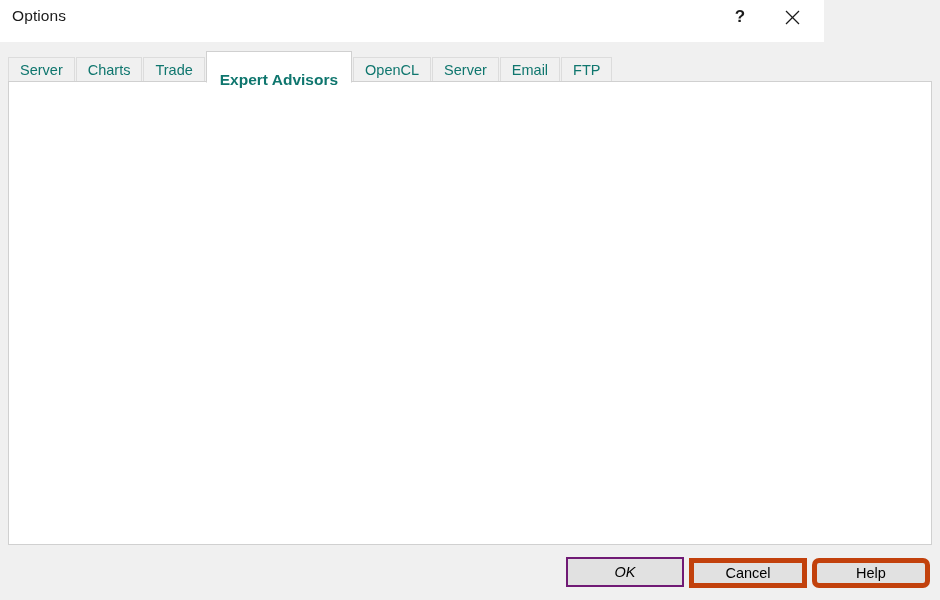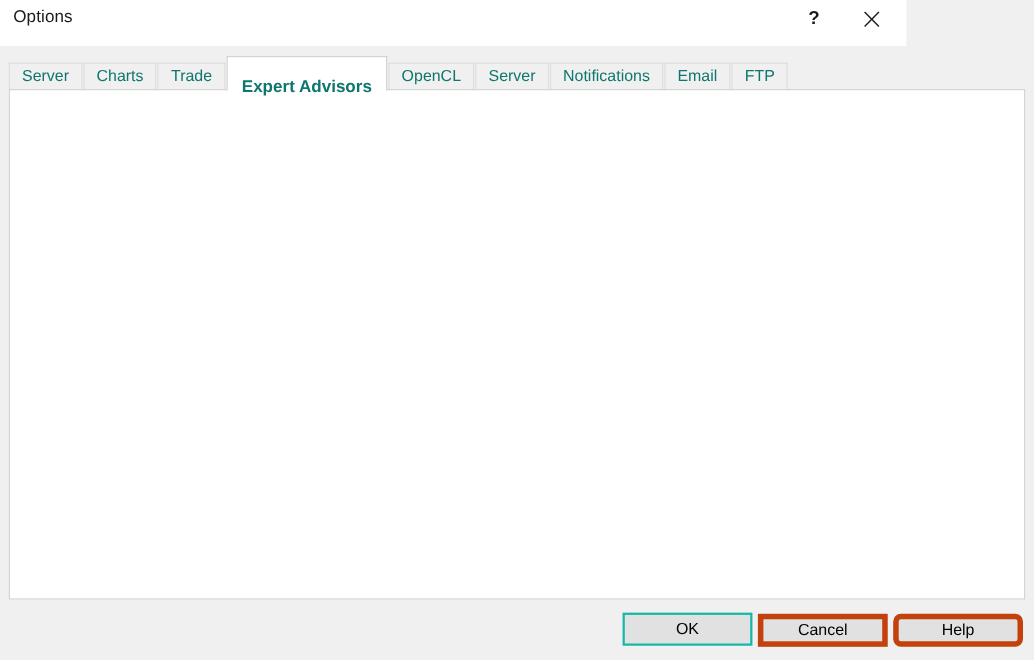--- a/index.html
+++ b/index.html
@@ -187,21 +187,22 @@
     box-sizing: border-box;
     font-family: "Liberation Sans", sans-serif;
     font-size: 14.5px;
     color: #000000;
     display: flex;
     align-items: center;
     justify-content: center;
     padding: 0;
   }
   .dlgbtn.primary {
-    border: 2px solid #14b8a6;
+    border: 2px solid #701a75;
+    font-style: italic;
   }
 </style>
 </head>
 <body>
 
 <div class="titlebar">
   <div class="titlebar-text">Options</div>
 
   <div class="titlebar-btn btn-help">
     <span>?</span>
@@ -218,21 +219,20 @@
 </div>
 
 <div class="tabstrip">
   <div class="tabs">
       <div class="tab">Server</div>
       <div class="tab">Charts</div>
       <div class="tab">Trade</div>
       <div class="tab active">Expert Advisors</div>
       <div class="tab">OpenCL</div>
       <div class="tab">Server</div>
-      <div class="tab">Notifications</div>
       <div class="tab">Email</div>
       <div class="tab">FTP</div>
     </div>
 </div>
 
 <div class="panel"></div>
 
 <div id="cb-host">
     <div class="cbrow" style="left: 46px; top: 122px;">
       <span class="cb checked"></span>

